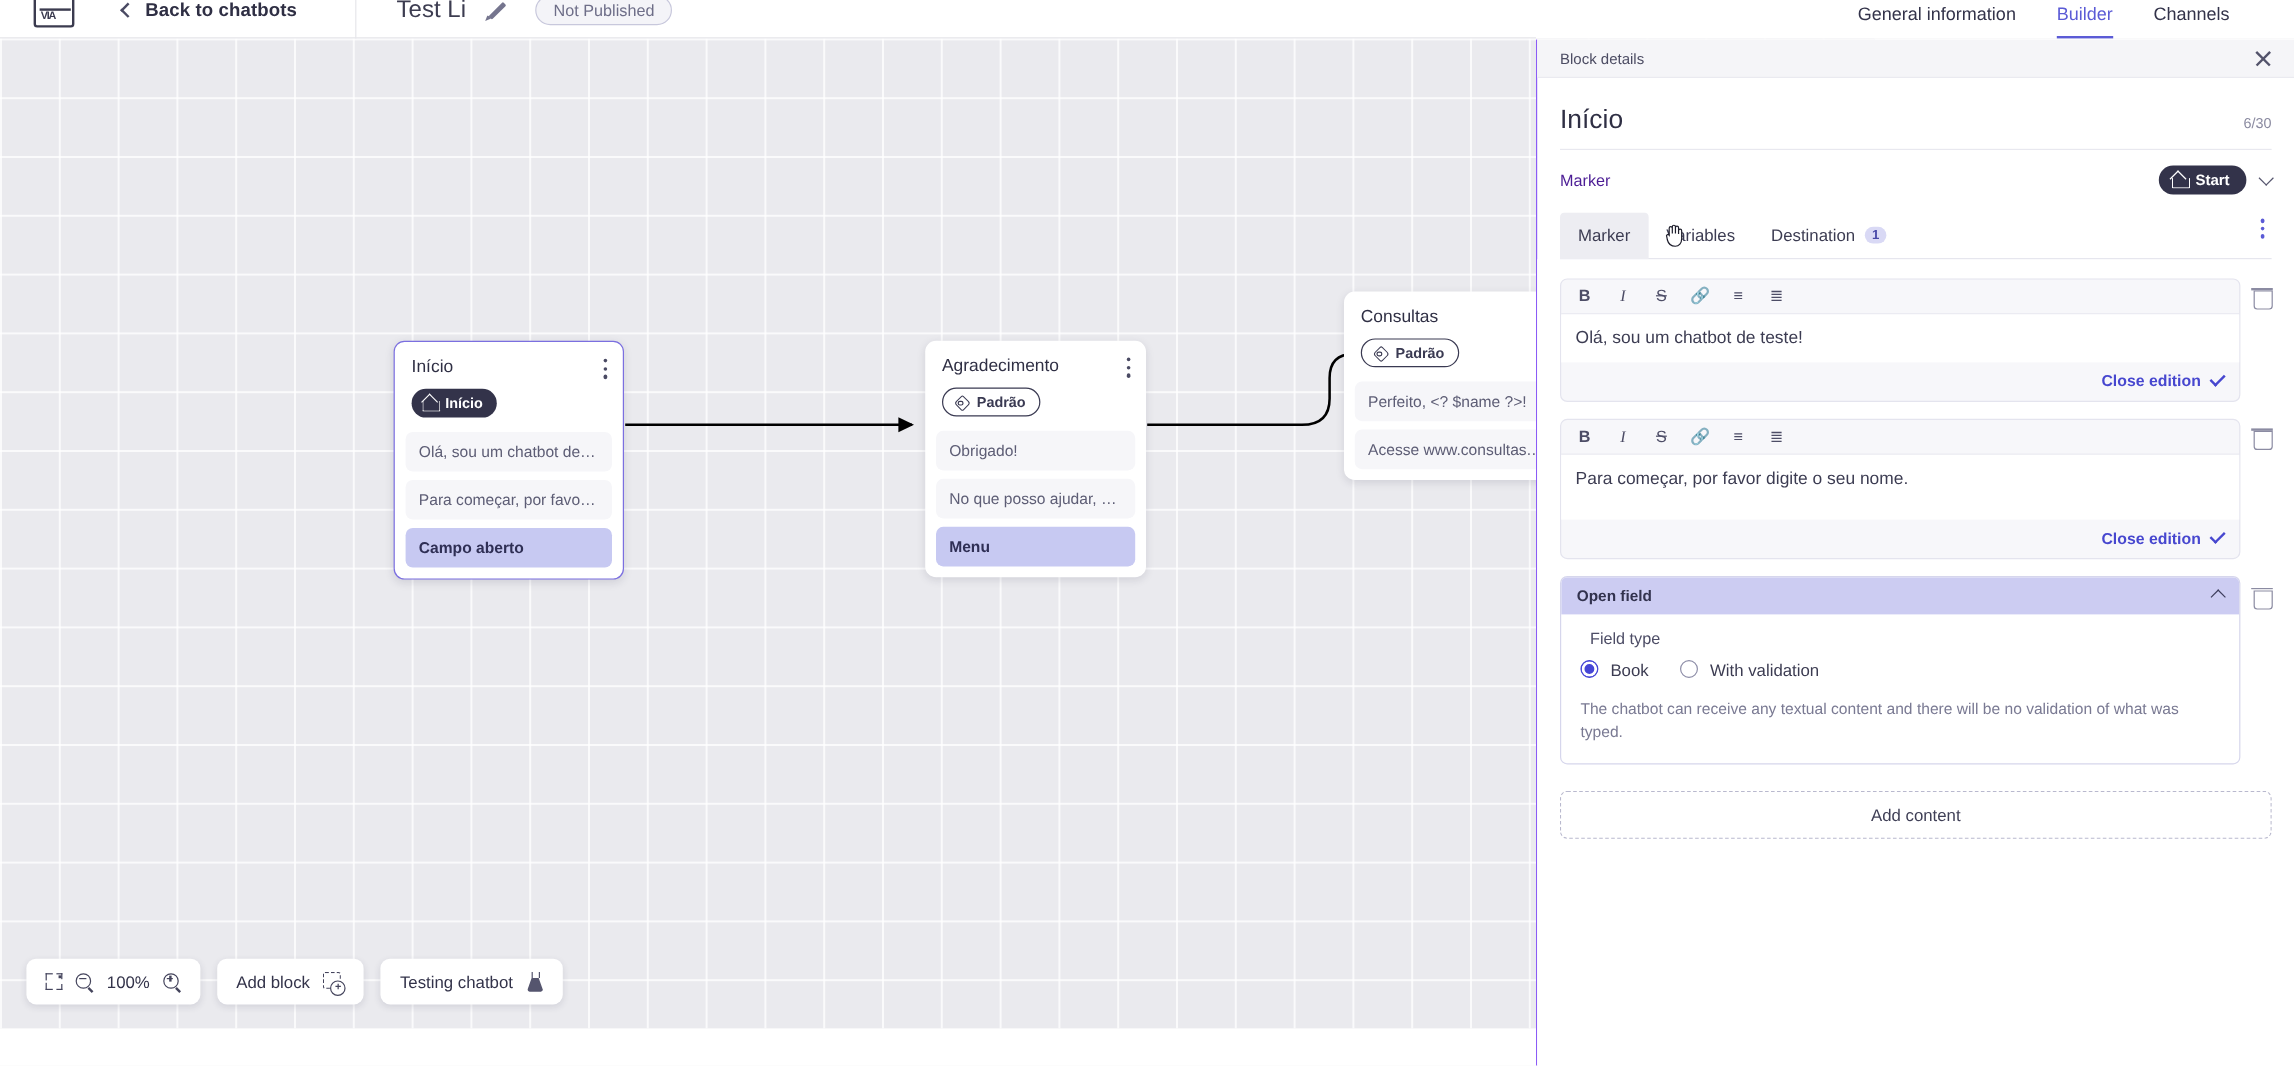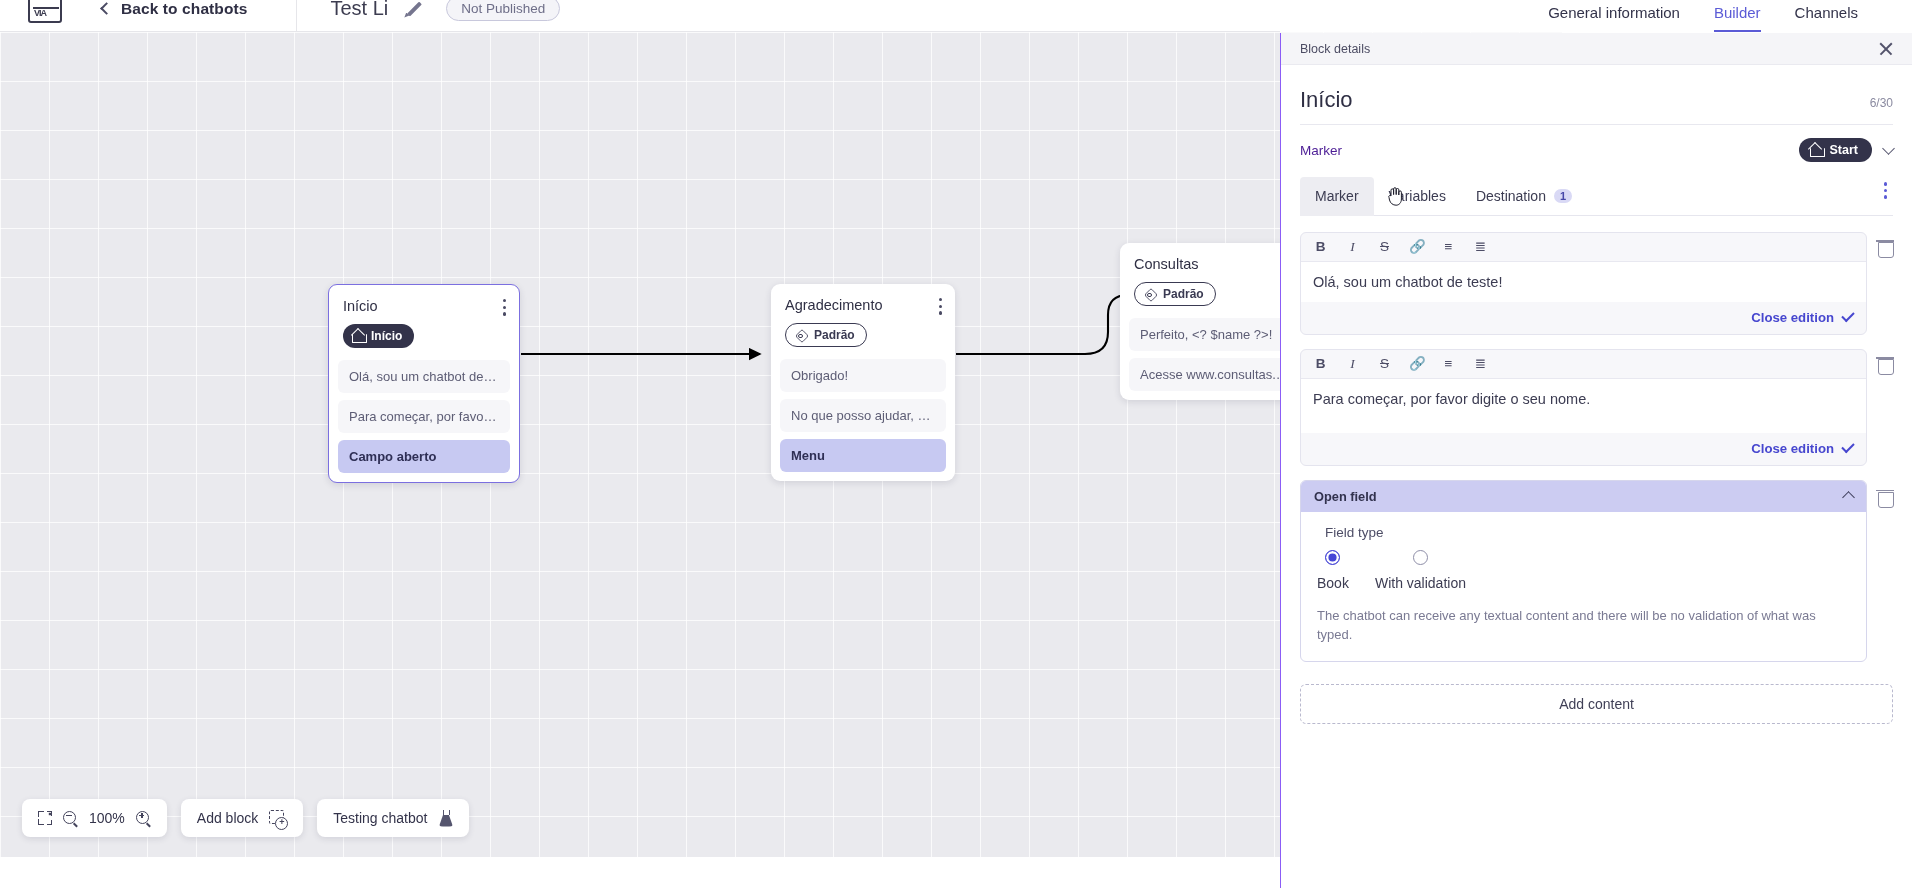--- a/index.html
+++ b/index.html
@@ -379,21 +379,21 @@
   }
   .field-head-title { font-size: 12.8px; color: #32324e; font-weight: 700; }
   .chev-up {
     width: 9px; height: 9px; border-left: 1.8px solid #3d3d5c;
     border-top: 1.8px solid #3d3d5c; transform: rotate(45deg);
     margin-top: 3px; cursor: pointer;
   }
   .field-body { padding: 13px 16px 16px 16px; }
   .field-type-lbl { font-size: 13.5px; color: #4d4d66; margin-left: 8px; }
   .radio-row { display: flex; align-items: center; gap: 26px; margin-top: 10px; }
-  .radio-opt { display: flex; align-items: center; gap: 10px; cursor: pointer; flex-direction: column; }
+  .radio-opt { display: flex; align-items: center; gap: 10px; cursor: pointer; }
   .radio {
     width: 15px; height: 15px; border-radius: 50%; border: 1.6px solid #8e8ea8;
     background: #fff; flex: none; position: relative;
   }
   .radio.on { border-color: #4646d6; background: #4646d6; box-shadow: inset 0 0 0 2.4px #fff; }
   .radio-lbl { font-size: 14px; color: #3c3c52; }
   .field-desc {
     margin-top: 15px; font-size: 13px; color: #7a7a93; line-height: 1.5;
   }
 

